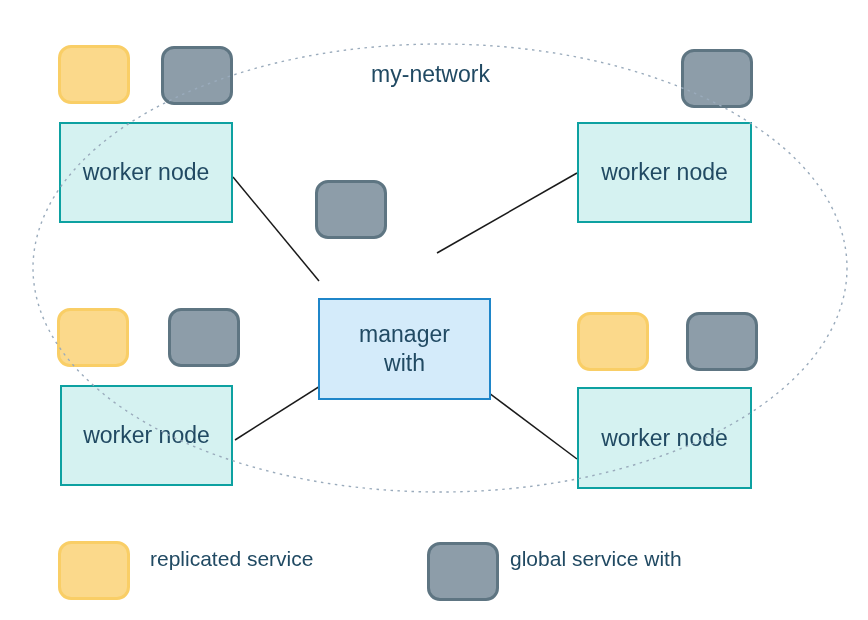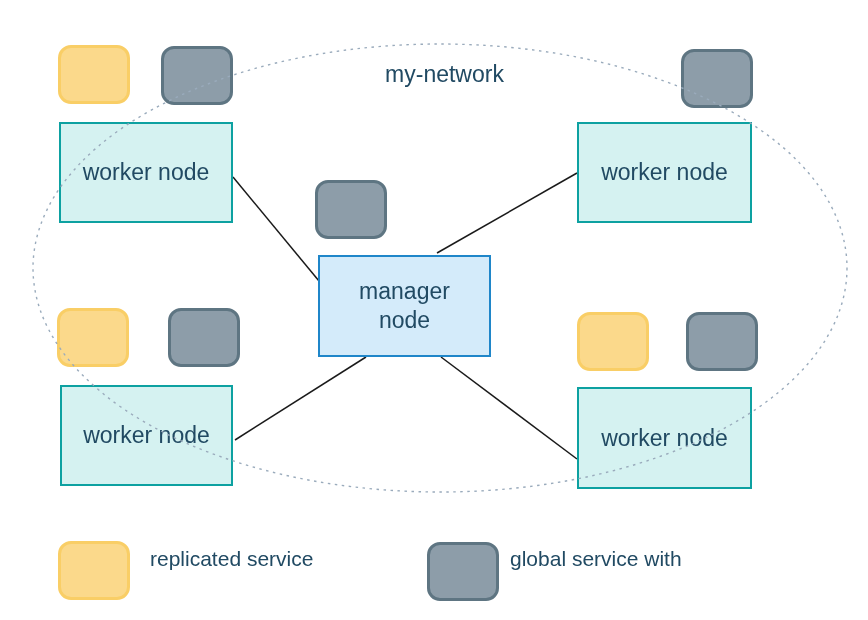--- a/index.html
+++ b/index.html
@@ -19,30 +19,30 @@
   }
   svg.layer{position:absolute;left:0;top:0;width:868px;height:620px;pointer-events:none;}
   .edge{stroke:var(--edge-line);stroke-width:1.5;}
   .net-ellipse{fill:none;stroke:var(--network-dash);stroke-width:1.4;stroke-dasharray:2.5 4.5;}
   .node{
     position:absolute; box-sizing:border-box;
     display:flex; align-items:center; justify-content:center; text-align:center;
     font-size:23px; line-height:29px;
   }
   .node.worker{background:var(--worker-fill); border:2.5px solid var(--worker-border);}
-  .node.manager{background:var(--manager-fill); border:2.5px solid var(--manager-border);}
+  .node.manager{background:var(--manager-fill); border:2.5px solid var(--manager-border);margin-top:43px;}
   .node span{display:block;}
   .chip{
     position:absolute; box-sizing:border-box;
     width:72px; height:59px; border-radius:13px;
   }
   .chip.yellow{background:var(--replicated-fill); border:3px solid var(--replicated-border);}
   .chip.gray{background:var(--global-fill); border:3px solid var(--global-border);}
   .net-label{
-    position:absolute; left:362px; top:61px; width:165px;
+    position:absolute; left:348px; top:61px; width:165px;
     text-align:center; font-size:23px; line-height:26px;
   }
   .legend-text{
     position:absolute; top:544px;
     font-size:21px; line-height:30px;
   }
   .legend-text span{display:block;}
   #legend-replicated-text{left:150px;}
   #legend-global-text{left:510px;}
 </style>
@@ -69,21 +69,21 @@
 
   <div class="node worker" style="left:59px;top:122px;width:174px;height:101px">
     <span>worker node</span>
   </div>
   <div class="node worker" style="left:577px;top:122px;width:175px;height:101px">
     <span>worker node</span>
   </div>
   <div class="node manager" style="left:318px;top:255px;width:173px;height:102px">
     <span>
       <span>manager</span>
-      <span>node</span>
+      <span>with</span>
     </span>
   </div>
   <div class="node worker" style="left:60px;top:385px;width:173px;height:101px">
     <span>worker node</span>
   </div>
   <div class="node worker" style="left:577px;top:387px;width:175px;height:102px">
     <span>worker node</span>
   </div>
 
   <svg class="layer" viewBox="0 0 868 620">

